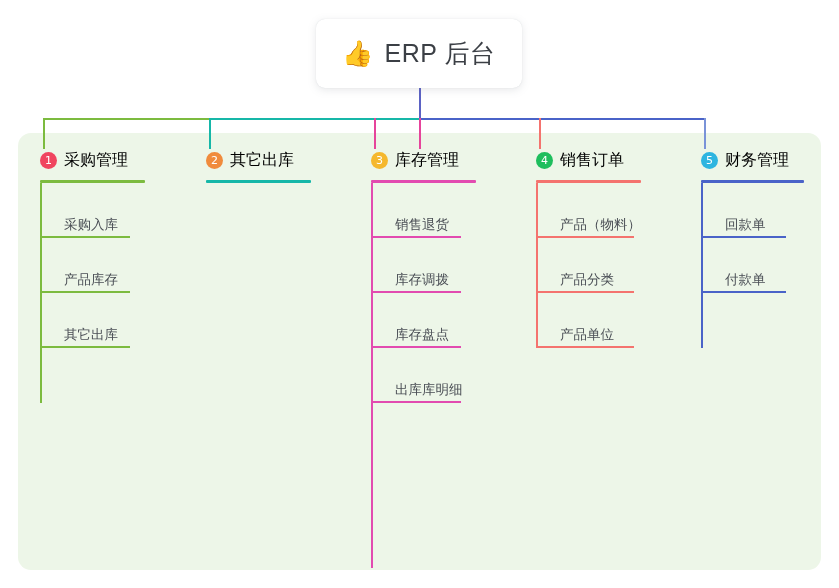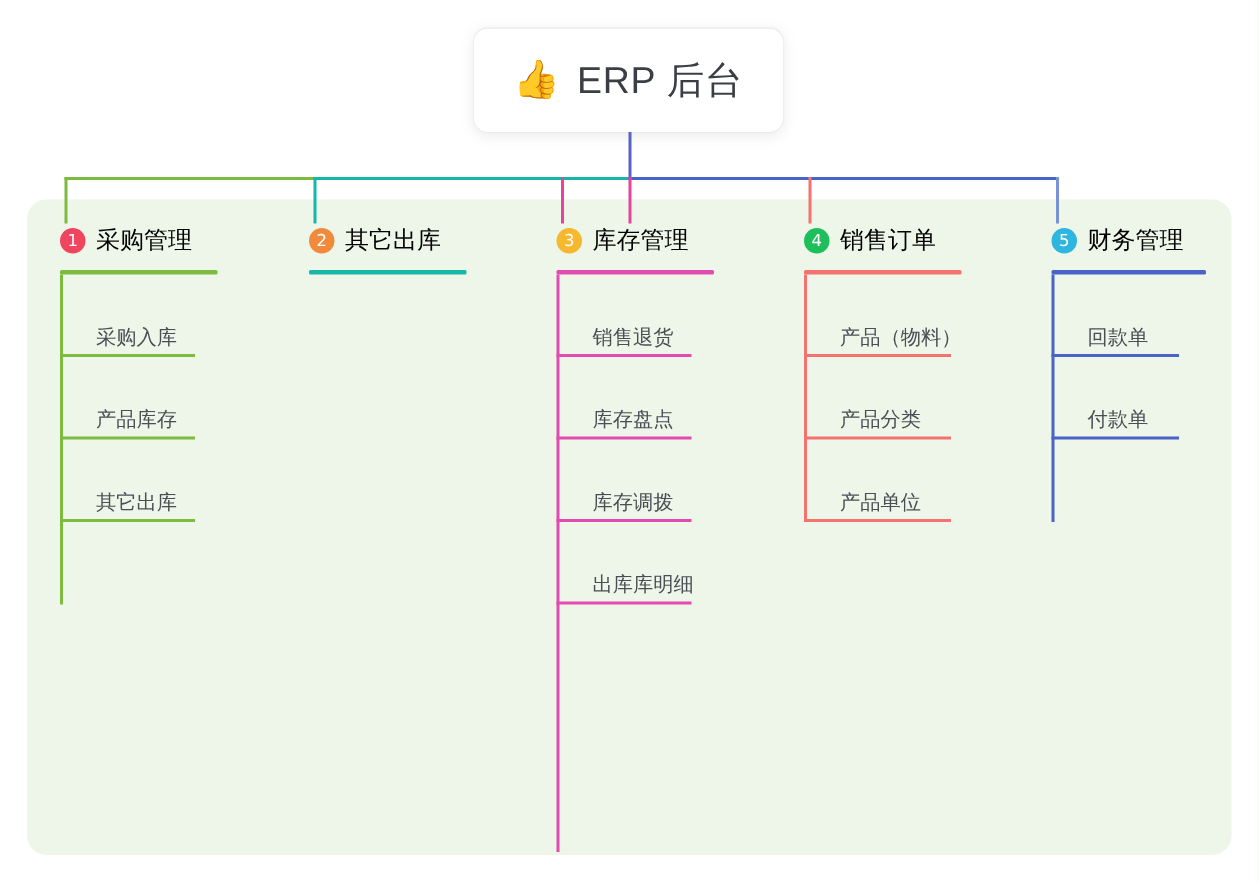--- a/index.html
+++ b/index.html
@@ -131,25 +131,25 @@
           <span class="col-title">库存管理</span>
         </div>
         <div class="col-rule" style="width: 105px; background: rgb(226, 75, 176);"></div>
         <div class="items">
           <div class="spine" style="height: 385px; background: rgb(226, 75, 176);"></div>
           <div class="item">
             <span class="item-label">销售退货</span>
             <div class="item-rule" style="width: 90px; background: rgb(226, 75, 176);"></div>
           </div>
           <div class="item">
-            <span class="item-label">库存盘点</span>
+            <span class="item-label">库存调拨</span>
             <div class="item-rule" style="width: 90px; background: rgb(226, 75, 176);"></div>
           </div>
           <div class="item">
-            <span class="item-label">库存调拨</span>
+            <span class="item-label">库存盘点</span>
             <div class="item-rule" style="width: 90px; background: rgb(226, 75, 176);"></div>
           </div>
           <div class="item">
             <span class="item-label">出库库明细</span>
             <div class="item-rule" style="width: 90px; background: rgb(226, 75, 176);"></div>
           </div>
         </div>
       </div>
       <div class="col" style="left: 536px; top: 147px;">
         <div class="col-head">

